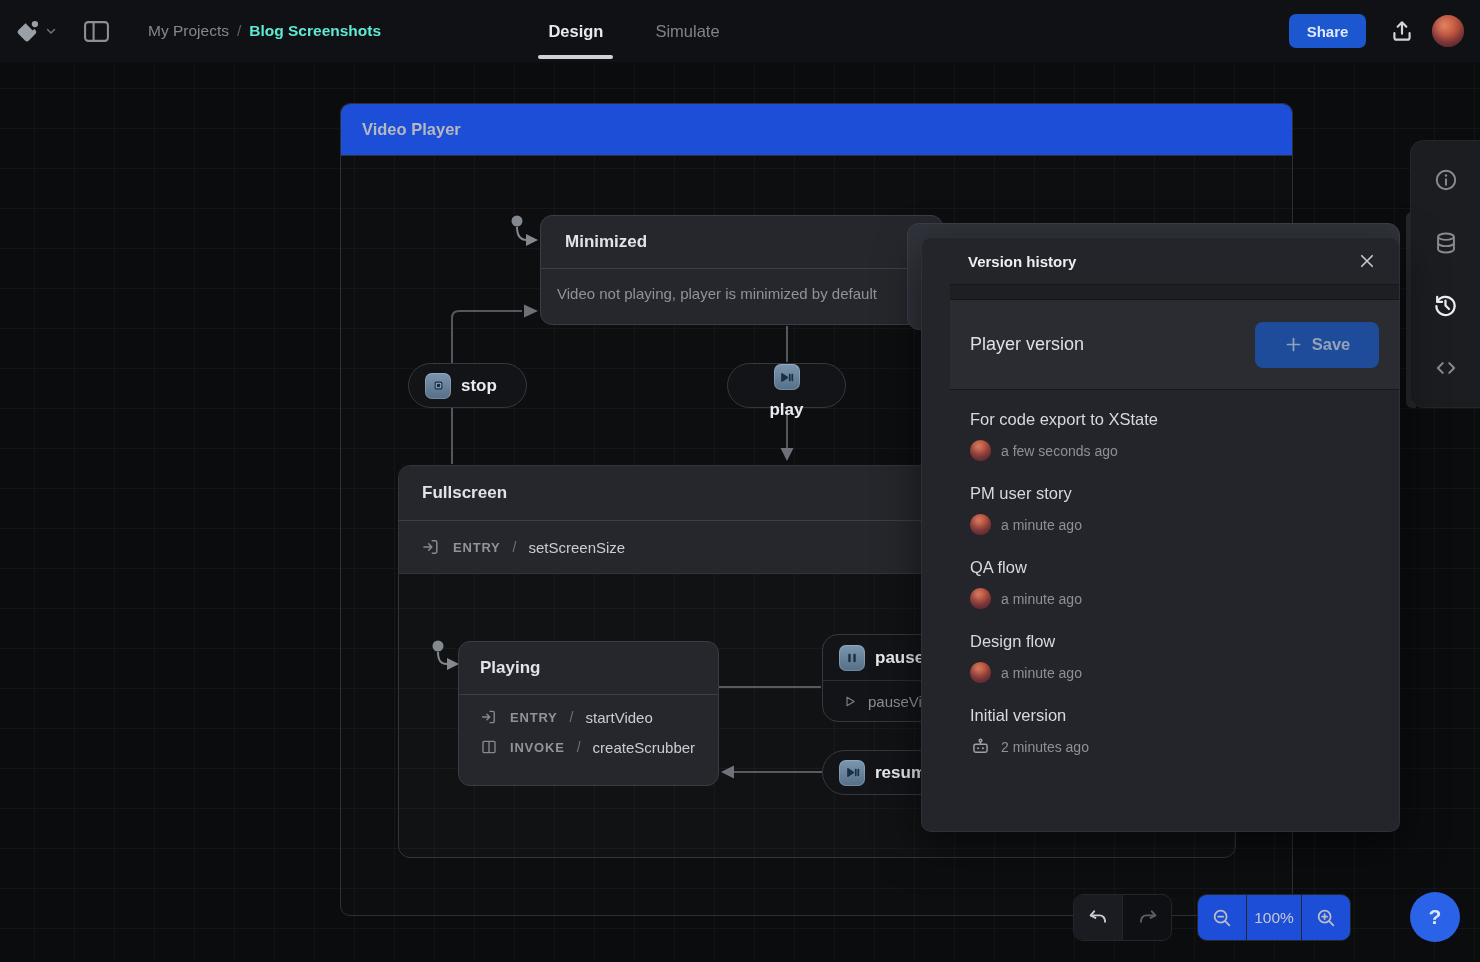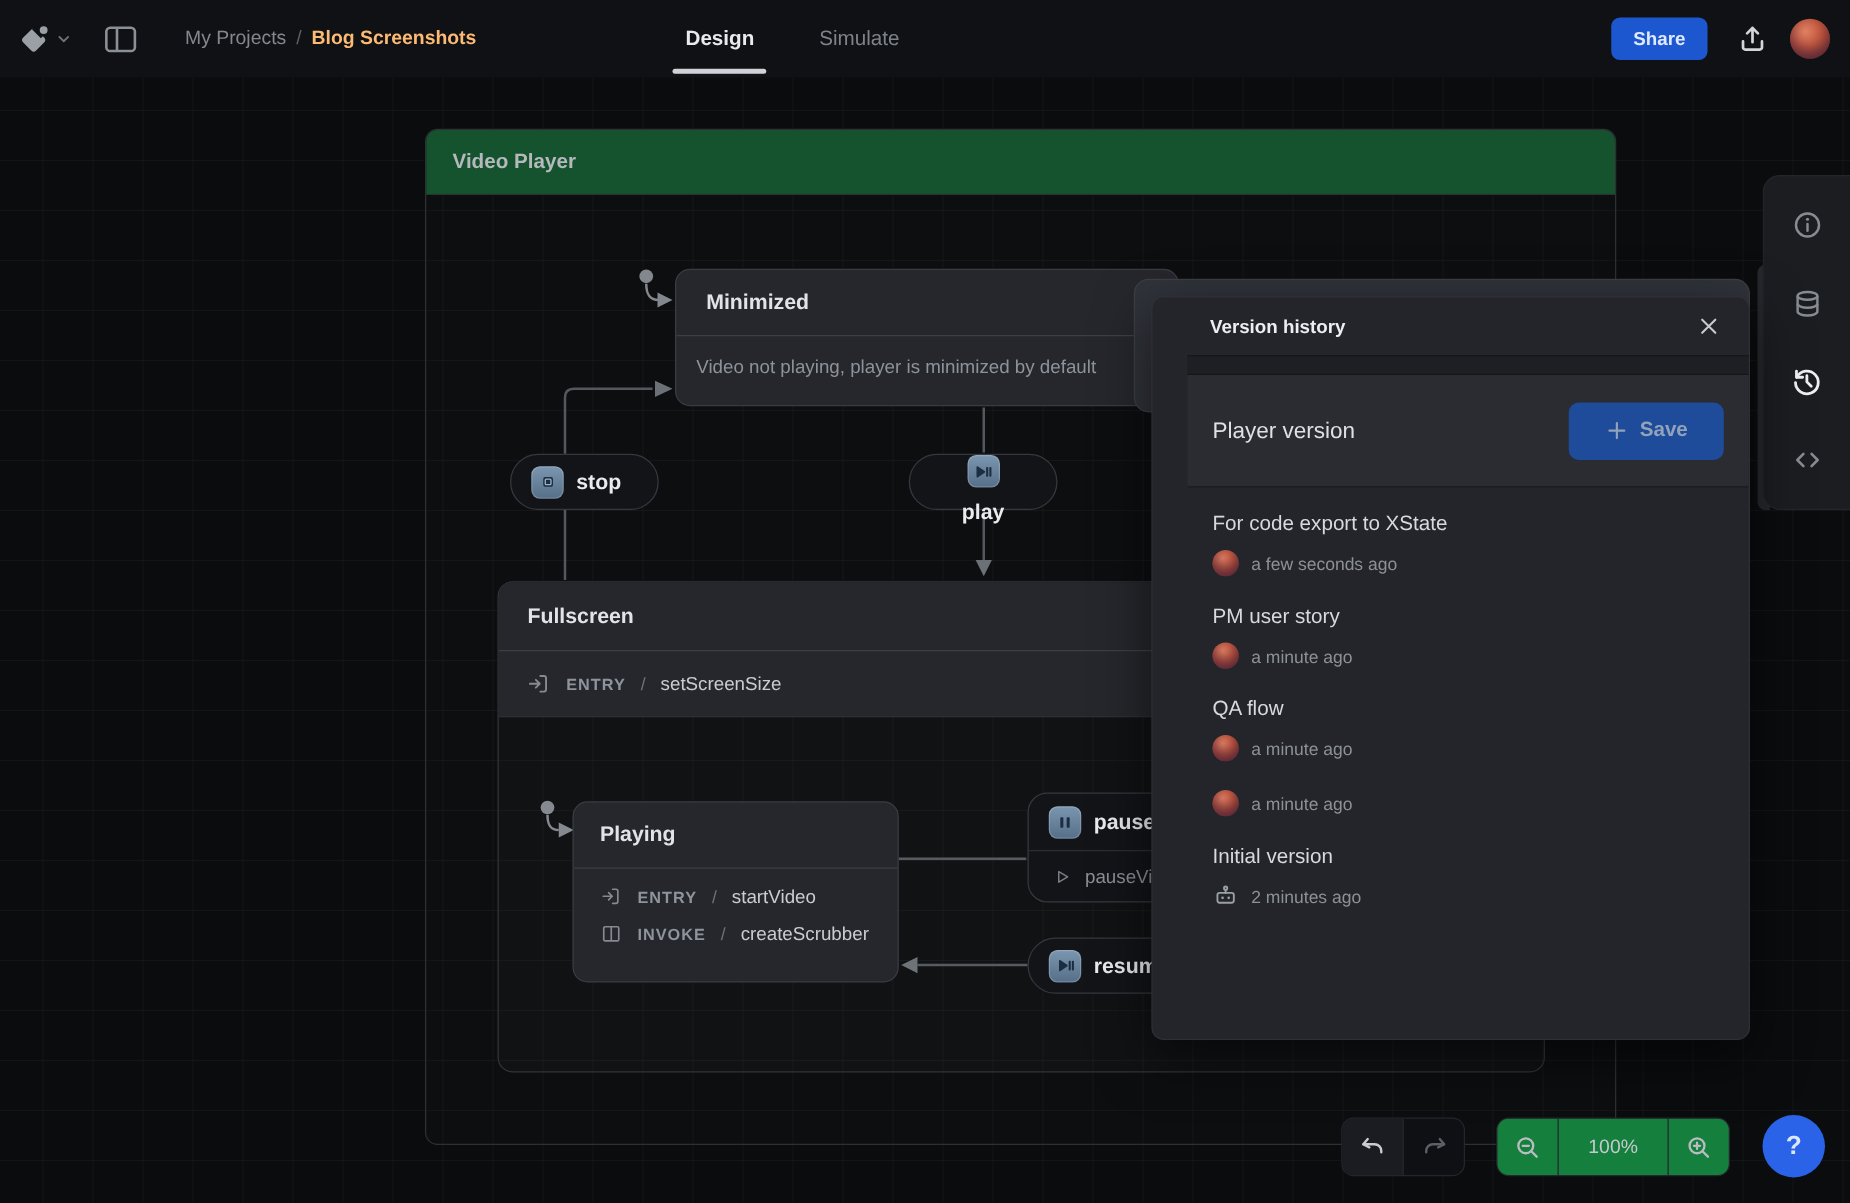--- a/index.html
+++ b/index.html
@@ -6,40 +6,40 @@
   html,body { width:1480px; height:962px; background:#0b0c0e; font-family:"Liberation Sans", sans-serif; overflow:hidden; }
   .page { position:relative; width:1480px; height:962px; overflow:hidden; }
 
   
   .topbar { position:absolute; left:0; top:0; width:1480px; height:62px; background:#101114; z-index:20; }
   .logo-btn { position:absolute; left:14px; top:14px; width:54px; height:34px; display:flex; align-items:center; gap:4px; cursor:pointer; }
   .sidebar-toggle { position:absolute; left:80px; top:17px; width:32px; height:29px; display:flex; align-items:center; justify-content:center; }
   .breadcrumb { position:absolute; left:148px; top:0; height:62px; display:flex; align-items:center; gap:8px; font-size:15.5px; }
   .breadcrumb .parent { color:#84888e; }
   .breadcrumb .sep { color:#5c6066; }
-  .breadcrumb .current { color:#fdba74; font-weight:700; }
+  .breadcrumb .current { color:#5eead4; font-weight:700; }
   .tabs { position:absolute; left:0; top:0; width:1212px; height:62px; display:flex; justify-content:center; align-items:center; gap:40px; pointer-events:none;margin-left:28px; }
   .tab { pointer-events:auto; font-size:16.5px; padding:0 6px; position:relative; height:62px; display:flex; align-items:center; }
   .tab.active { color:#e8eaee; font-weight:700; }
   .tab.inactive { color:#7e838a; font-weight:500; }
   .tab.active .underline { position:absolute; left:-4px; right:-4px; bottom:3px; height:4px; border-radius:3px; background:#cfd3d8; }
   .share-btn { position:absolute; left:1289px; top:14px; width:77px; height:34px; border-radius:7px; background:#1d57cf; color:#dfe9ff; font-size:15px; font-weight:600; display:flex; align-items:center; justify-content:center; cursor:pointer; }
   .upload-btn { position:absolute; left:1384px; top:13px; width:36px; height:36px; display:flex; align-items:center; justify-content:center; }
   .avatar { border-radius:50%; background:radial-gradient(circle at 38% 32%, #e08163 0%, #c2563c 45%, #7e3528 100%); box-shadow:inset 0 -6px 10px rgba(40,20,60,.55); }
   .avatar.top { position:absolute; left:1432px; top:15px; width:32px; height:32px; }
 
   
   .canvas { position:absolute; left:0; top:62px; width:1480px; height:900px;
     background:
       linear-gradient(rgba(255,255,255,0.032) 1px, transparent 1px) -6px -14px/40px 40px,
       linear-gradient(90deg, rgba(255,255,255,0.032) 1px, transparent 1px) -6px -14px/40px 40px,
       #0b0c0e; z-index:1; }
 
   .vp { position:absolute; left:340px; top:103px; width:953px; height:813px; border:1px solid #2e3036; border-radius:10px; background:rgba(255,255,255,0.012); z-index:2; }
-  .vp-header { height:52px; background:#14532d; border-radius:9px 9px 0 0; border-bottom:1px solid #2e3036; display:flex; align-items:center; }
+  .vp-header { height:52px; background:#1d4ed8; border-radius:9px 9px 0 0; border-bottom:1px solid #2e3036; display:flex; align-items:center; }
   .vp-title { padding-left:21px; font-size:16.5px; font-weight:700; color:#b5b9be; }
 
   svg.edges { position:absolute; left:0; top:0; width:1480px; height:962px; z-index:3; pointer-events:none; }
 
   .node { position:absolute; background:#26272c; border:1px solid #3a3c42; border-radius:12px; z-index:4; }
   .node-titlerow { display:flex; align-items:center; border-bottom:1px solid #3d3f45; }
   .node-title { font-size:17px; font-weight:700; color:#e0e3e7; }
 
   .minimized { left:540px; top:215px; width:403px; height:110px; overflow:hidden; }
   .minimized .node-titlerow { height:53px; padding-left:24px; }
@@ -89,21 +89,21 @@
   .v-item { margin-bottom:23px; cursor:pointer; }
   .v-title { font-size:16.5px; color:#d6d9de; margin-bottom:11px; }
   .v-meta { display:flex; align-items:center; gap:10px; }
   .v-meta .avatar { width:21px; height:21px; }
   .v-time { font-size:14px; color:#8c9198; }
 
   
   .undo-group { position:absolute; left:1073px; top:894px; width:99px; height:47px; background:#0f1013; border:1px solid #25262c; border-radius:10px; display:flex; z-index:11; overflow:hidden; }
   .undo-cell { width:49px; height:100%; display:flex; align-items:center; justify-content:center; background:#1b1c21; border-right:1px solid #25262c; }
   .redo-cell { flex:1; display:flex; align-items:center; justify-content:center; }
-  .zoom-group { position:absolute; left:1197px; top:894px; width:187px; height:47px; background:#15803d; border:1px solid #25262c; border-radius:10px; display:flex; z-index:11; overflow:hidden; }
+  .zoom-group { position:absolute; left:1197px; top:894px; width:154px; height:47px; background:#1d4ed8; border:1px solid #25262c; border-radius:10px; display:flex; z-index:11; overflow:hidden; }
   .zoom-cell { width:48px; display:flex; align-items:center; justify-content:center; }
   .zoom-level { flex:1; display:flex; align-items:center; justify-content:center; font-size:15.5px; color:#c6c9cf; border-left:1px solid #25262c; border-right:1px solid #25262c; }
   .help-btn { position:absolute; left:1410px; top:892px; width:50px; height:50px; border-radius:50%; background:#2a63e8; display:flex; align-items:center; justify-content:center; color:#dbe6ff; font-size:21px; font-weight:700; z-index:11; cursor:pointer; }
 
   svg { display:block; }
 </style>
 </head>
 <body>
 
 <div class="page">
@@ -313,20 +313,21 @@
 
       <div class="v-item">
         <div class="v-title">QA flow</div>
         <div class="v-meta">
             <span class="avatar"></span>
             <span class="v-time">a minute ago</span>
           </div>
       </div>
 
       <div class="v-item">
+        <div class="v-title">Design flow</div>
         <div class="v-meta">
             <span class="avatar"></span>
             <span class="v-time">a minute ago</span>
           </div>
       </div>
 
       <div class="v-item">
         <div class="v-title">Initial version</div>
         <div class="v-meta">
           <svg width="21" height="21" viewBox="0 0 24 24" fill="none" stroke="#9aa0a7" stroke-width="1.7" stroke-linecap="round">

